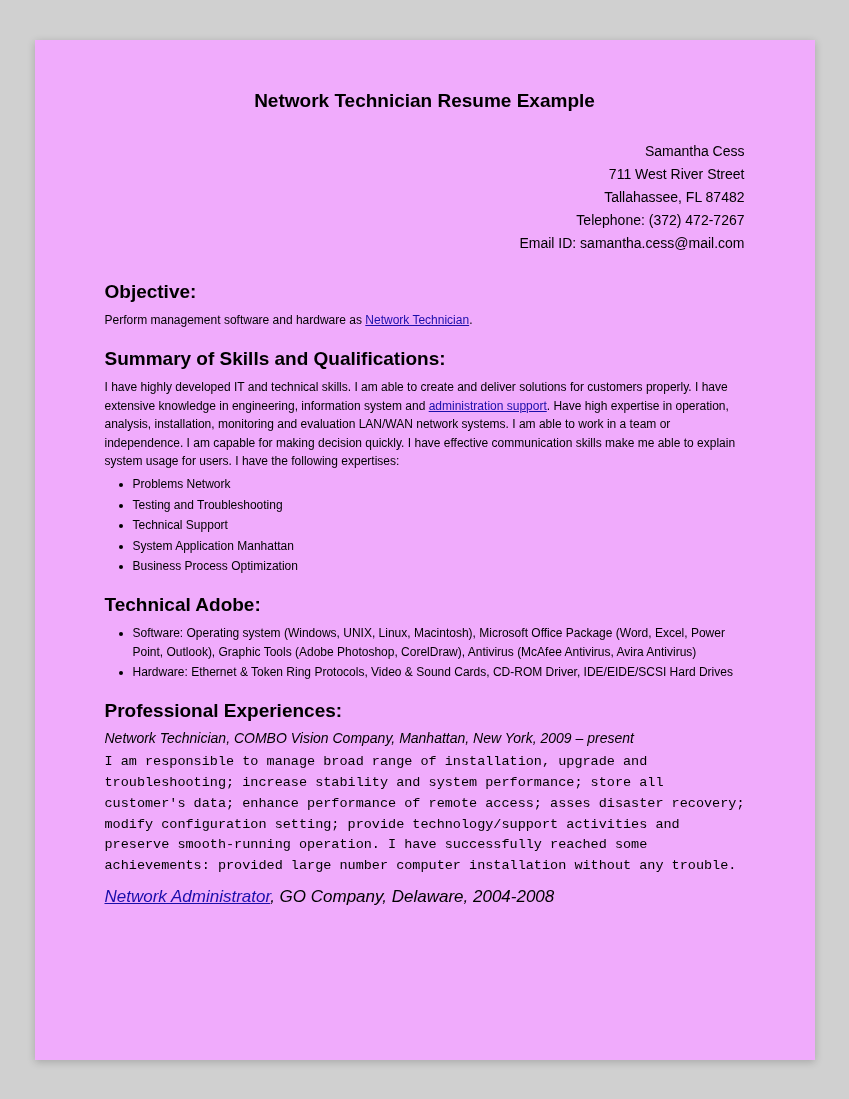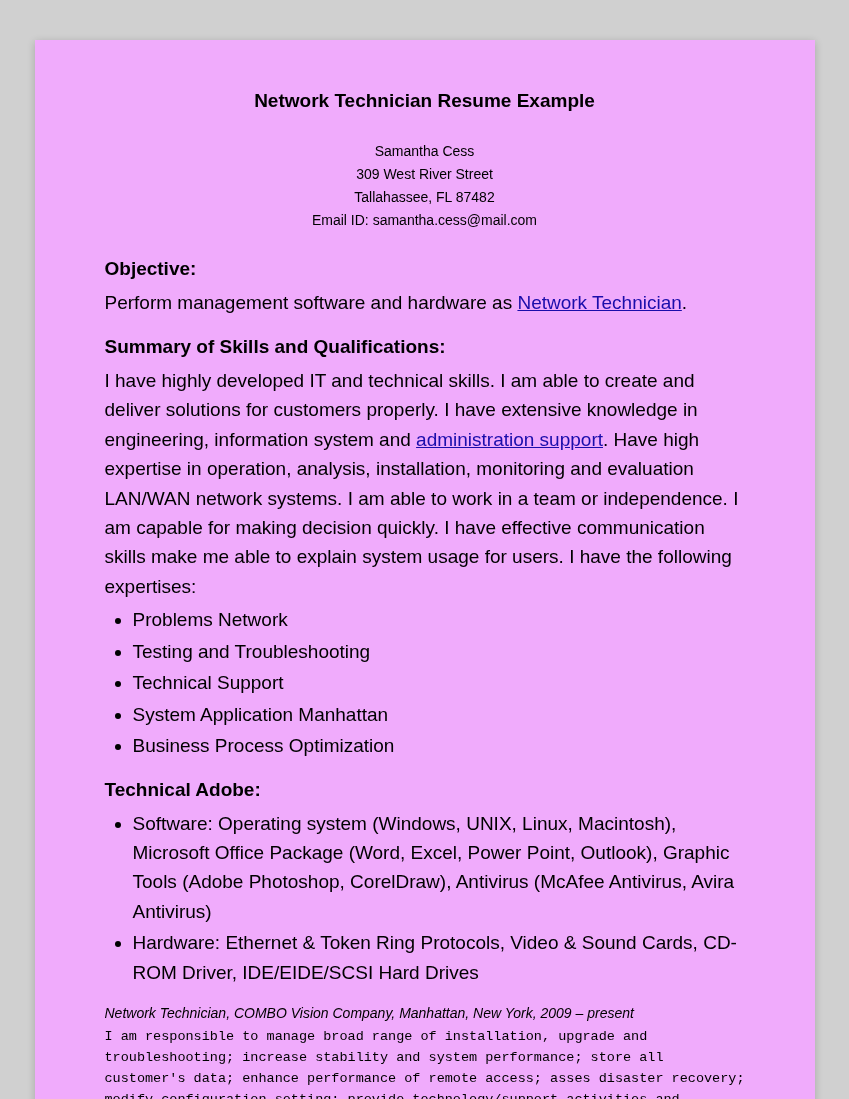--- a/index.html
+++ b/index.html
@@ -24,38 +24,38 @@
       box-shadow: 0 2px 8px rgba(0,0,0,0.2);
     }
     .page-title {
       text-align: center;
       font-size: 19px;
       font-weight: bold;
       margin-bottom: 28px;
       font-family: Arial, sans-serif;
     }
     .contact-block {
-      text-align: center;
+      text-align: right;
       font-size: 14px;
       line-height: 1.65;
       margin-bottom: 26px;
       font-family: Arial, sans-serif;
     }
     .section-heading {
       font-size: 19px;
       font-weight: bold;
       border-bottom: none;
       margin-bottom: 8px;
       font-family: Arial, sans-serif;
     }
     .section {
       margin-bottom: 18px;
     }
     p, li {
-      font-size: 19px;
+      font-size: 12px;
       line-height: 1.55;
       font-family: Arial, sans-serif;
     }
     a {
       color: #1a0dab;
       text-decoration: underline;
     }
     ul {
       margin-left: 28px;
       margin-top: 4px;
@@ -82,22 +82,23 @@
   </style>
 </head>
 <body>
 
 <div class="page">
 
   <div class="page-title">Network Technician Resume Example</div>
 
   <div class="contact-block">
     <div>Samantha Cess</div>
-    <div>309 West River Street</div>
+    <div>711 West River Street</div>
     <div>Tallahassee, FL 87482</div>
+    <div>Telephone: (372) 472-7267</div>
     <div>Email ID: samantha.cess@mail.com</div>
   </div>
 
   <div class="section">
     <div class="section-heading">Objective:</div>
     <p>
       <span>Perform management software and hardware as </span><a href="#">Network Technician</a><span>.</span>
     </p>
   </div>
 
@@ -117,20 +118,21 @@
 
   <div class="section">
     <div class="section-heading">Technical Adobe:</div>
     <ul>
       <li>Software: Operating system (Windows, UNIX, Linux, Macintosh), Microsoft Office Package (Word, Excel, Power Point, Outlook), Graphic Tools (Adobe Photoshop, CorelDraw), Antivirus (McAfee Antivirus, Avira Antivirus)</li>
       <li>Hardware: Ethernet &amp; Token Ring Protocols, Video &amp; Sound Cards, CD-ROM Driver, IDE/EIDE/SCSI Hard Drives</li>
     </ul>
   </div>
 
   <div class="section">
+    <div class="section-heading">Professional Experiences:</div>
 
     <div class="job-title-line">Network Technician, COMBO Vision Company, Manhattan, New York, 2009 – present</div>
     <div class="job-desc">I am responsible to manage broad range of installation, upgrade and troubleshooting; increase stability and system performance; store all customer's data; enhance performance of remote access; asses disaster recovery; modify configuration setting; provide technology/support activities and preserve smooth-running operation. I have successfully reached some achievements: provided large number computer installation without any trouble.</div>
 
     <div class="second-job">
       <span style="font-style:italic; font-size:17px; font-family:Arial,sans-serif;">
         <a href="#">Network Administrator</a><span>, GO Company, Delaware, 2004-2008</span>
       </span>
     </div>
   </div>

